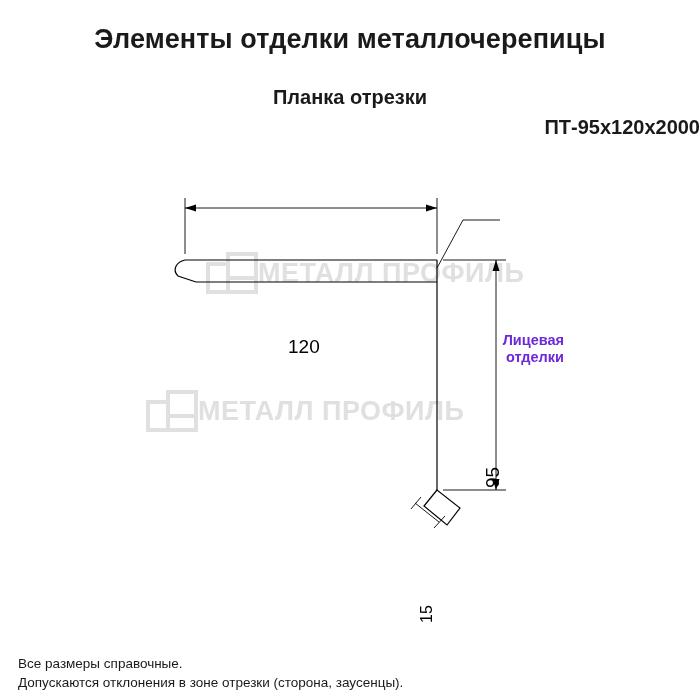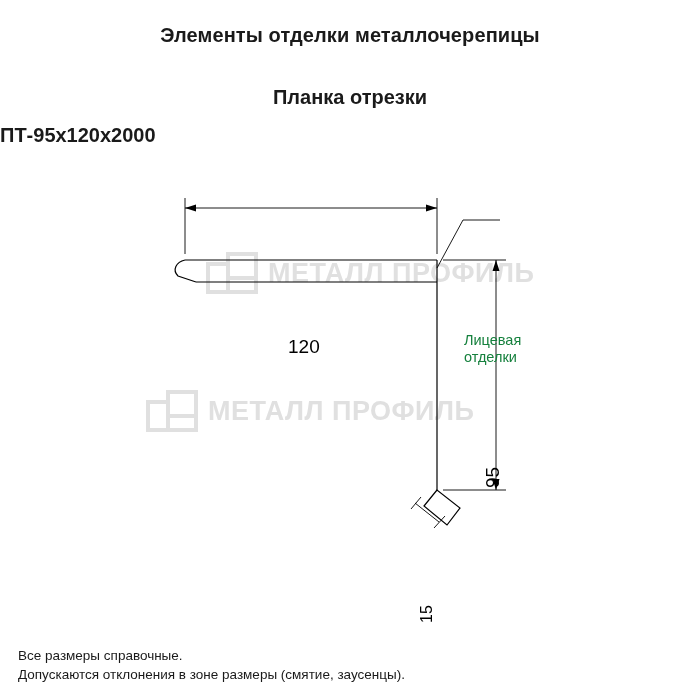--- a/index.html
+++ b/index.html
@@ -19,48 +19,47 @@
     position: absolute;
     inset: 0;
   }
   
   .title-main {
     position: absolute;
     top: 24px;
     left: 0;
     width: 700px;
     text-align: center;
-    font-size: 20px;
+    font-size: 27px;
     font-weight: bold;
     letter-spacing: 0.1px;
   }
   .title-sub {
     position: absolute;
     top: 86px;
     left: 0;
     width: 700px;
     text-align: center;
     font-size: 20px;
     font-weight: bold;
   }
   .title-code {
     position: absolute;
-    top: 124px;
-    left: 0;
-    width: 700px;
-    text-align: left;
+    top: 116px;
+    left: 0;
+    width: 700px;
+    text-align: right;
     font-size: 20px;
     font-weight: bold;
   }
   
   .watermark {
     position: absolute;
     display: flex;
     align-items: center;
-    gap: 10px;
     color: #e3e3e3;
     pointer-events: none;
     user-select: none;
   }
   .watermark .wm-text {
     font-size: 27px;
     font-weight: bold;
     letter-spacing: 0.5px;
     white-space: nowrap;
     color: #e0e0e0;
@@ -99,31 +98,32 @@
   }
   .dim-120 { left: 288px; top: 186px; }
   .dim-95  { left: 482px; top: 338px; font-size: 19px; transform: rotate(-90deg); transform-origin: left top; }
   .dim-15  { left: 418px; top: 473px; font-size: 16px; transform: rotate(-90deg); transform-origin: left top; }
 
   .face-label {
     position: absolute;
     left: 464px;
     top: 182px;
     width: 100px;
-    text-align: left;
+    text-align: right;
     font-size: 14.5px;
     line-height: 17px;
-    color: #15803d;
+    color: #6d28d9;
+    font-weight: bold;
   }
 
   
   .footnotes {
     position: absolute;
     left: 18px;
-    bottom: 16px;
+    bottom: 8px;
     font-size: 13.5px;
     line-height: 19px;
     color: #1a1a1a;
   }
   .footnotes div { white-space: nowrap; }
 </style>
 </head>
 <body>
 
 <div class="page">
@@ -196,16 +196,16 @@
     <div class="dim-label dim-15">15</div>
 
     <div class="face-label">
       <span>Лицевая</span><br>
       <span>отделки</span>
     </div>
   </div>
 
   <div class="footnotes">
     <div>Все размеры справочные.</div>
-    <div>Допускаются отклонения в зоне размеры (смятие, заусенцы).</div>
+    <div>Допускаются отклонения в зоне отрезки (сторона, заусенцы).</div>
   </div>
 
 </div>
 
 </body></html>

